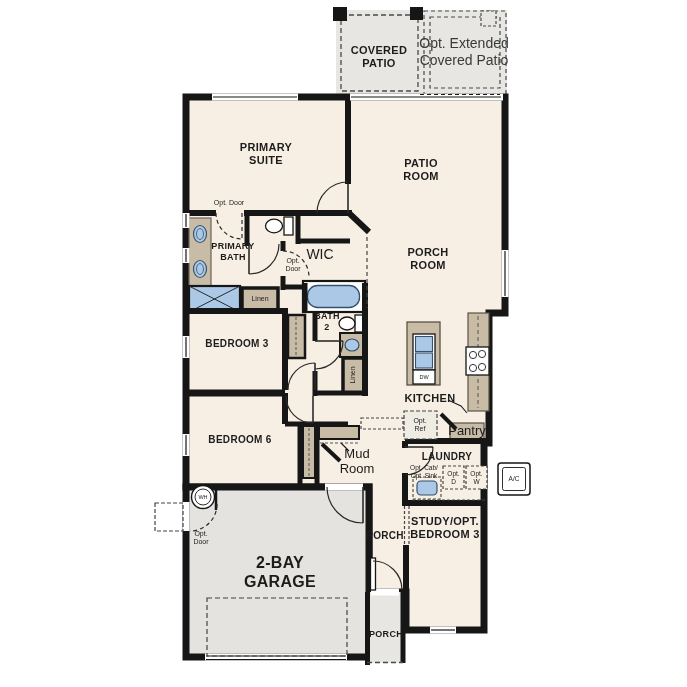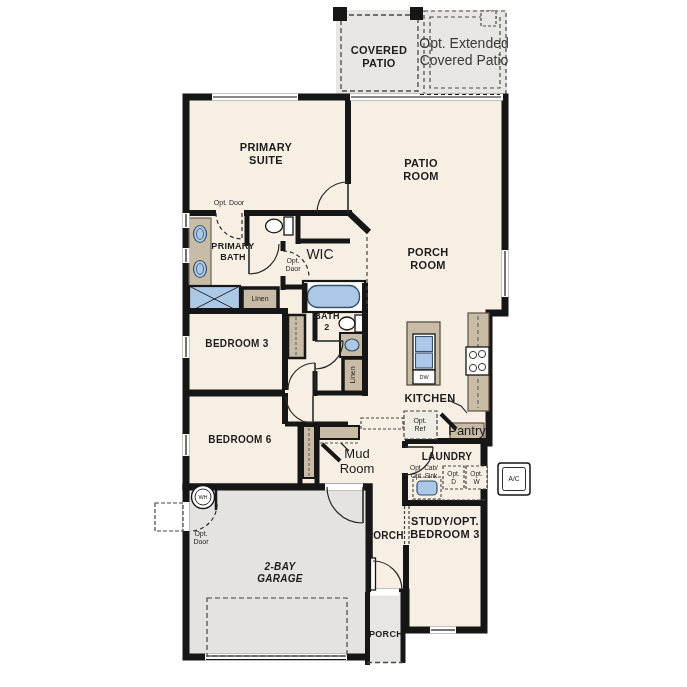--- a/index.html
+++ b/index.html
@@ -3,21 +3,21 @@
 <meta charset="utf-8">
 <style>
   html,body{margin:0;padding:0;background:#ffffff;}
   .stage{position:relative;width:687px;height:687px;background:#ffffff;overflow:hidden;
          font-family:"Liberation Sans",sans-serif;}
   svg{position:absolute;left:0;top:0;}
   .lbl{position:absolute;transform:translate(-50%,-50%);text-align:center;line-height:1.18;
        color:#1c1c1c;white-space:nowrap;}
   .lbl span{display:block;}
   .b{font-weight:bold;letter-spacing:.3px;}
-  .s12{font-size:10px;font-style:italic;} .s11{font-size:11px;} .s10{font-size:10px;} .s9{font-size:9px;}
+  .s12{font-size:16px;} .s11{font-size:11px;} .s10{font-size:10px;} .s9{font-size:9px;}
   .s8{font-size:14px;} .s75{font-size:13px;} .s7{font-size:7px;} .s65{font-size:6.5px;}
   .s55{font-size:5.5px;}
   .gray{color:#3a3a3a;font-weight:normal;}
   .vert{transform:translate(-50%,-50%) rotate(-90deg);}
 </style>
 </head>
 <body>
 
 <div class="stage">
 

